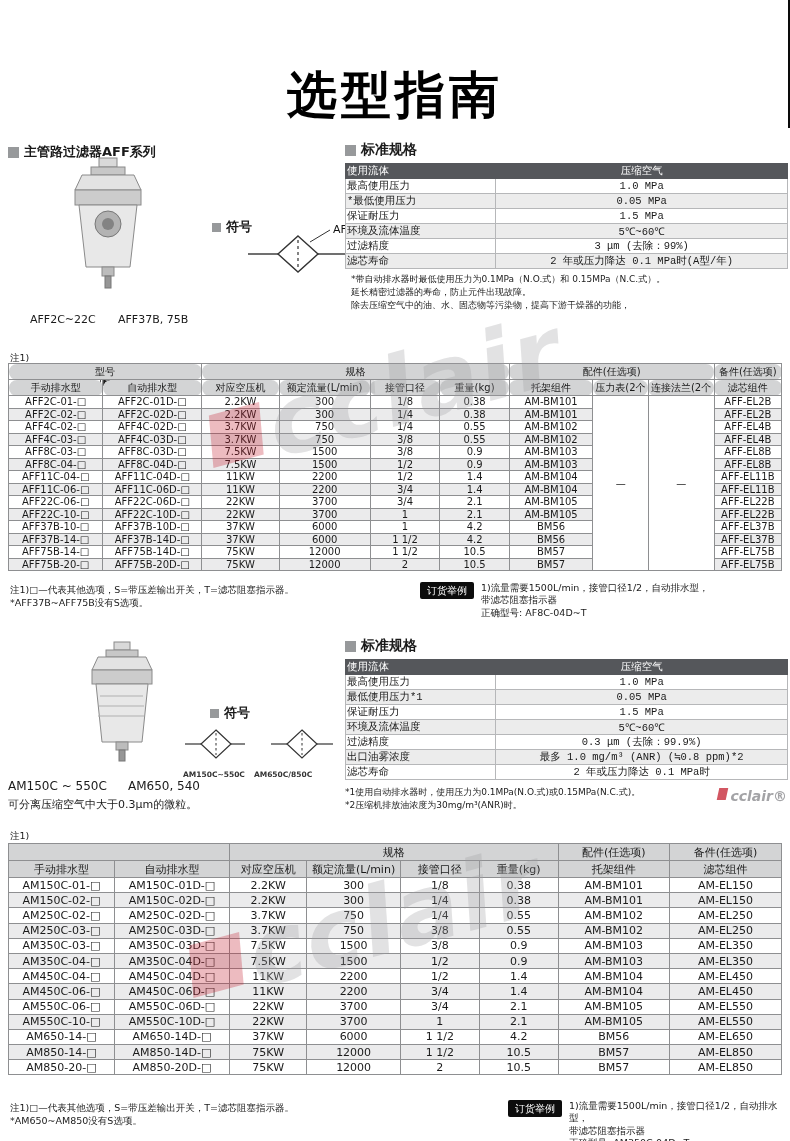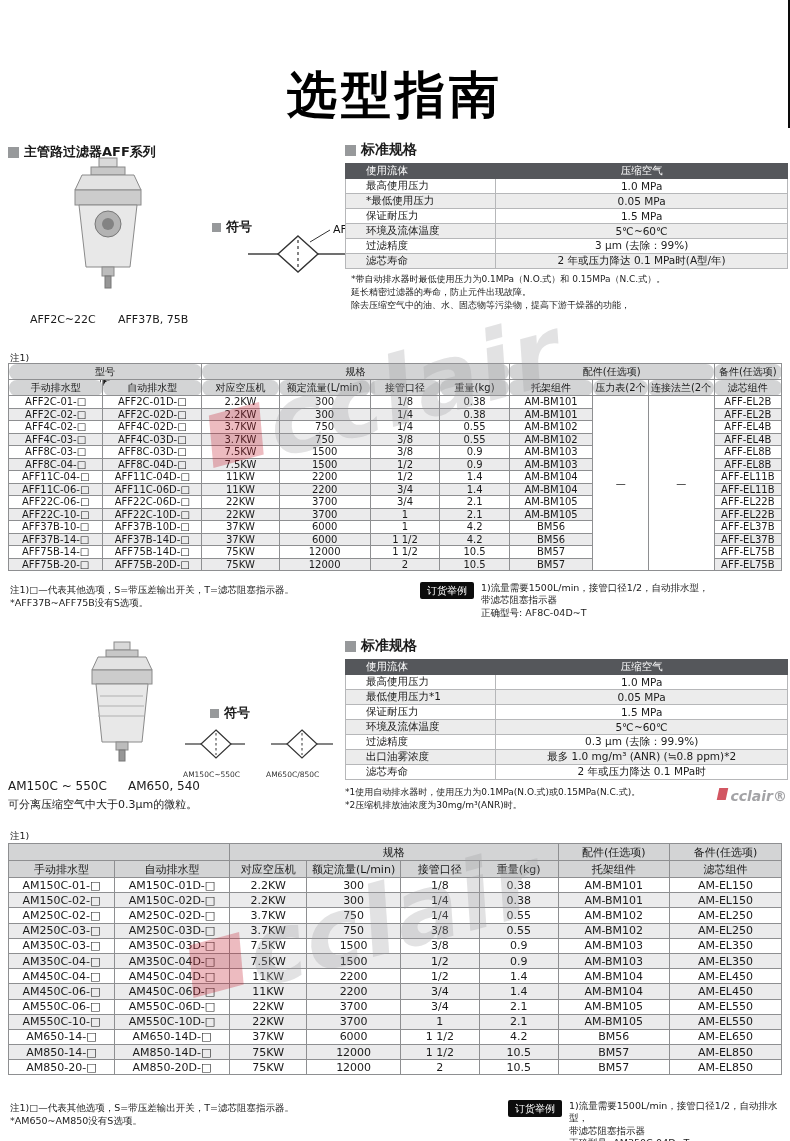--- a/index.html
+++ b/index.html
@@ -6,21 +6,21 @@
   .page{position:relative;width:790px;height:1141px;background:#fff;overflow:hidden;
         font-family:"DejaVu Sans","Liberation Sans",sans-serif;color:#1a1a1a;}
   .abs{position:absolute;}
   .page-title{top:14px;left:0;width:100%;text-align:center;font-size:50px;font-weight:900;letter-spacing:4px;color:#000;margin-top:48px;}
   .sec-heading{font-size:13px;font-weight:bold;display:flex;align-items:center;gap:5px;}
   .sq{display:inline-block;width:11px;height:11px;background:#97999b;flex:0 0 auto;}
   .sq.small{width:9px;height:9px;}
 
   
   .spec-table{border-collapse:collapse;width:443px;table-layout:fixed;font-size:10.5px;}
-  .spec-table td{border:1px solid #b6b7b9;height:13px;padding:0 20px;text-align:center;overflow:hidden;white-space:nowrap;}
+  .spec-table td{border:1px solid #b6b7b9;height:13px;padding:0 1px;text-align:center;overflow:hidden;white-space:nowrap;font-family:Liberation Mono, monospace;}
   .spec-table td:first-child{text-align:left;}
   .spec-table thead td{background:#55575b;color:#fff;border-color:#55575b;font-size:10.5px;}
   .spec-table tbody tr:nth-child(even) td{background:#ececec;}
   .spec-notes{font-size:9px;line-height:1.45;color:#222;}
 
   
   .main-table{border-collapse:collapse;width:774px;table-layout:fixed;}
   .main-table th,.main-table td{border:1px solid #8e8f91;text-align:center;padding:0 2px;overflow:hidden;white-space:nowrap;font-weight:normal;}
   .main-table thead th{background:#d3d4d5;}
   .main-table tbody tr:nth-child(even) td{background:#ebebec;}
@@ -358,21 +358,21 @@
     <svg width="160" height="50" viewBox="0 0 160 50">
       <line x1="2" y1="22" x2="18" y2="22" stroke="#333" stroke-width="1.2"></line>
       <polygon points="33,8 48,22 33,36 18,22" fill="none" stroke="#333" stroke-width="1.2"></polygon>
       <line x1="33" y1="11" x2="33" y2="33" stroke="#333" stroke-width="1" stroke-dasharray="2.5,2.5"></line>
       <line x1="48" y1="22" x2="62" y2="22" stroke="#333" stroke-width="1.2"></line>
       <line x1="88" y1="22" x2="104" y2="22" stroke="#333" stroke-width="1.2"></line>
       <polygon points="119,8 134,22 119,36 104,22" fill="none" stroke="#333" stroke-width="1.2"></polygon>
       <line x1="119" y1="11" x2="119" y2="33" stroke="#333" stroke-width="1" stroke-dasharray="2.5,2.5"></line>
       <line x1="134" y1="22" x2="150" y2="22" stroke="#333" stroke-width="1.2"></line>
     </svg>
-    <div style="display:flex;gap:26px;margin-top:-6px;">
+    <div style="display:flex;gap:9px;margin-top:-6px;font-weight:bold;">
       <span class="sym-caption">AM150C~550C</span>
       <span class="sym-caption">AM650C/850C</span>
     </div>
   </div>
 
   <div class="abs sec-heading" style="left:345px;top:637px;font-size:14px;">
     <span class="sq"></span>
     <span>标准规格</span>
   </div>
   <table class="abs spec-table" style="left:345px;top:659px;">

